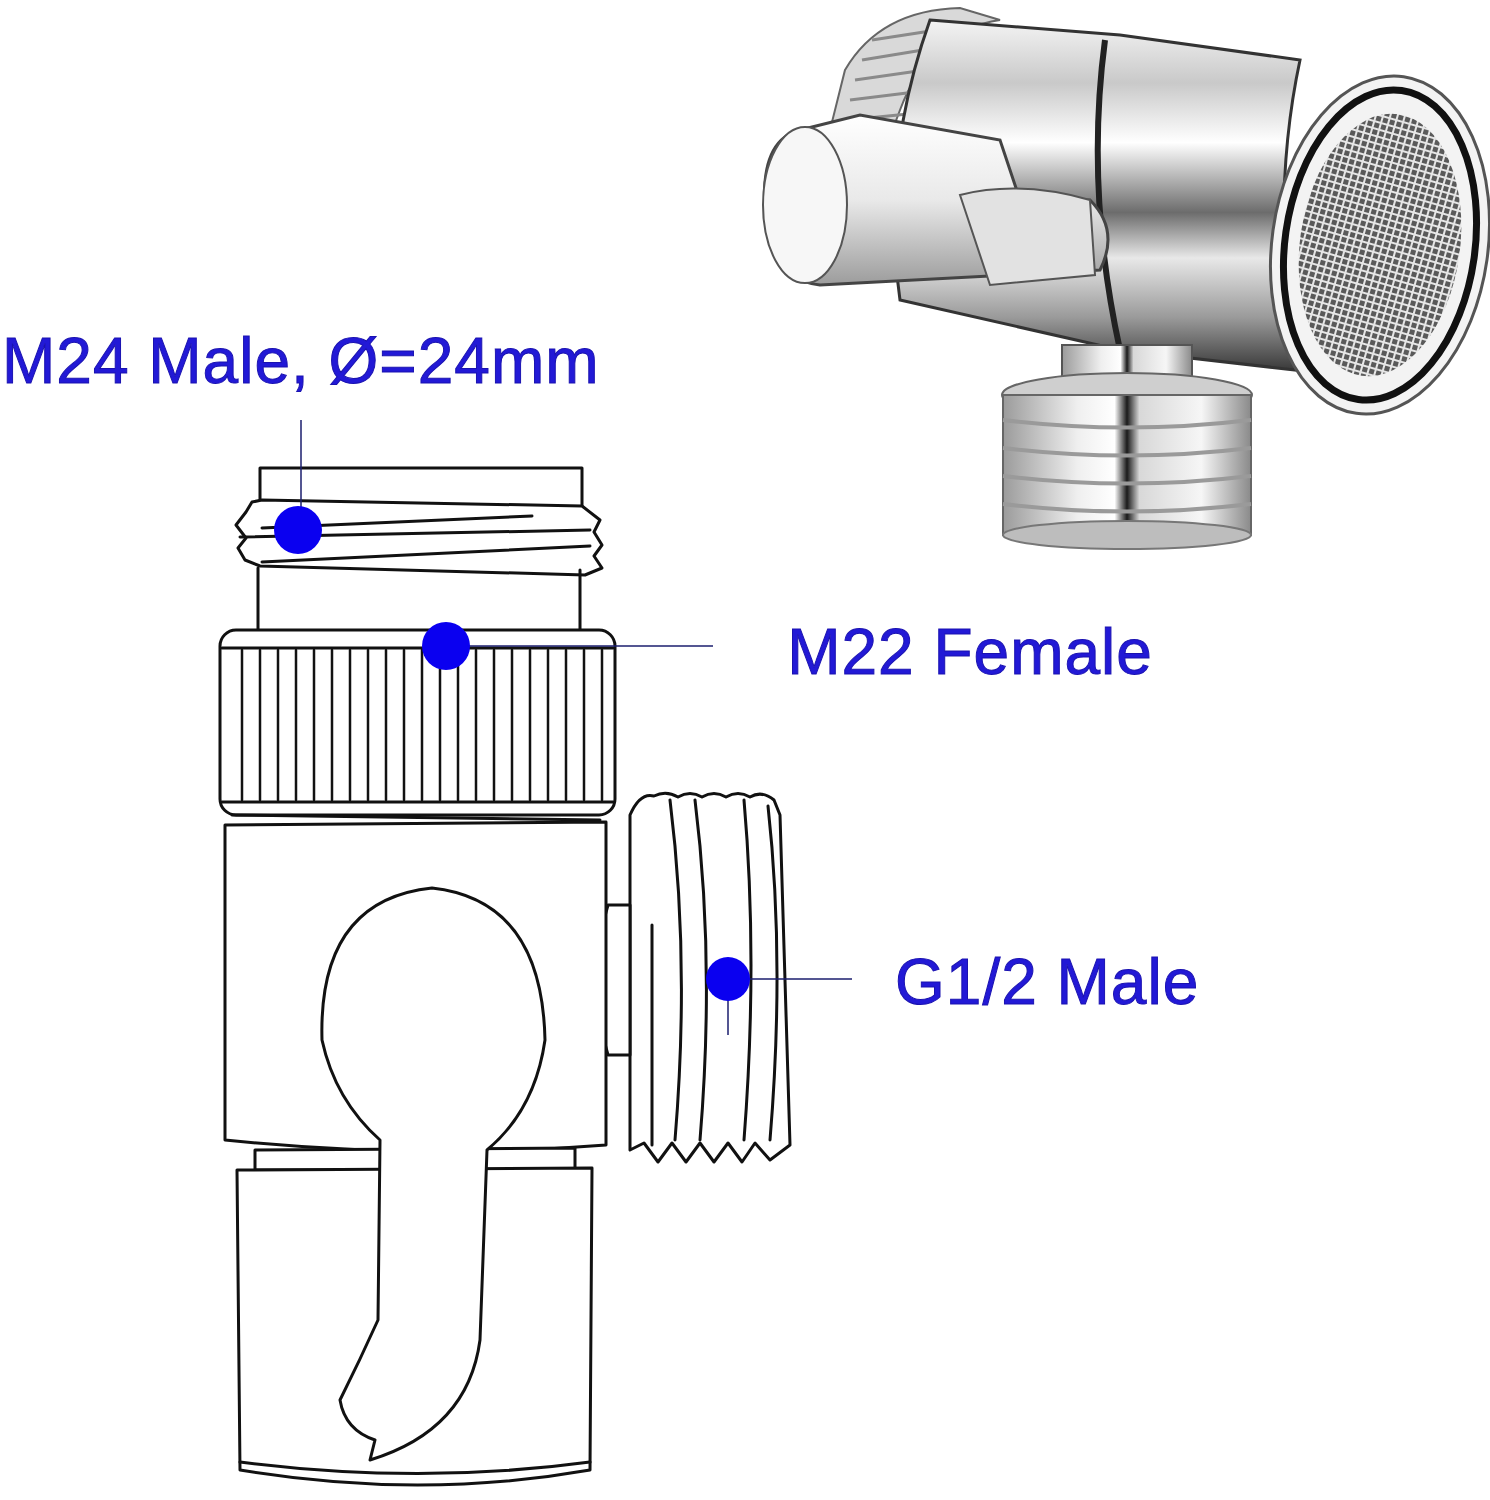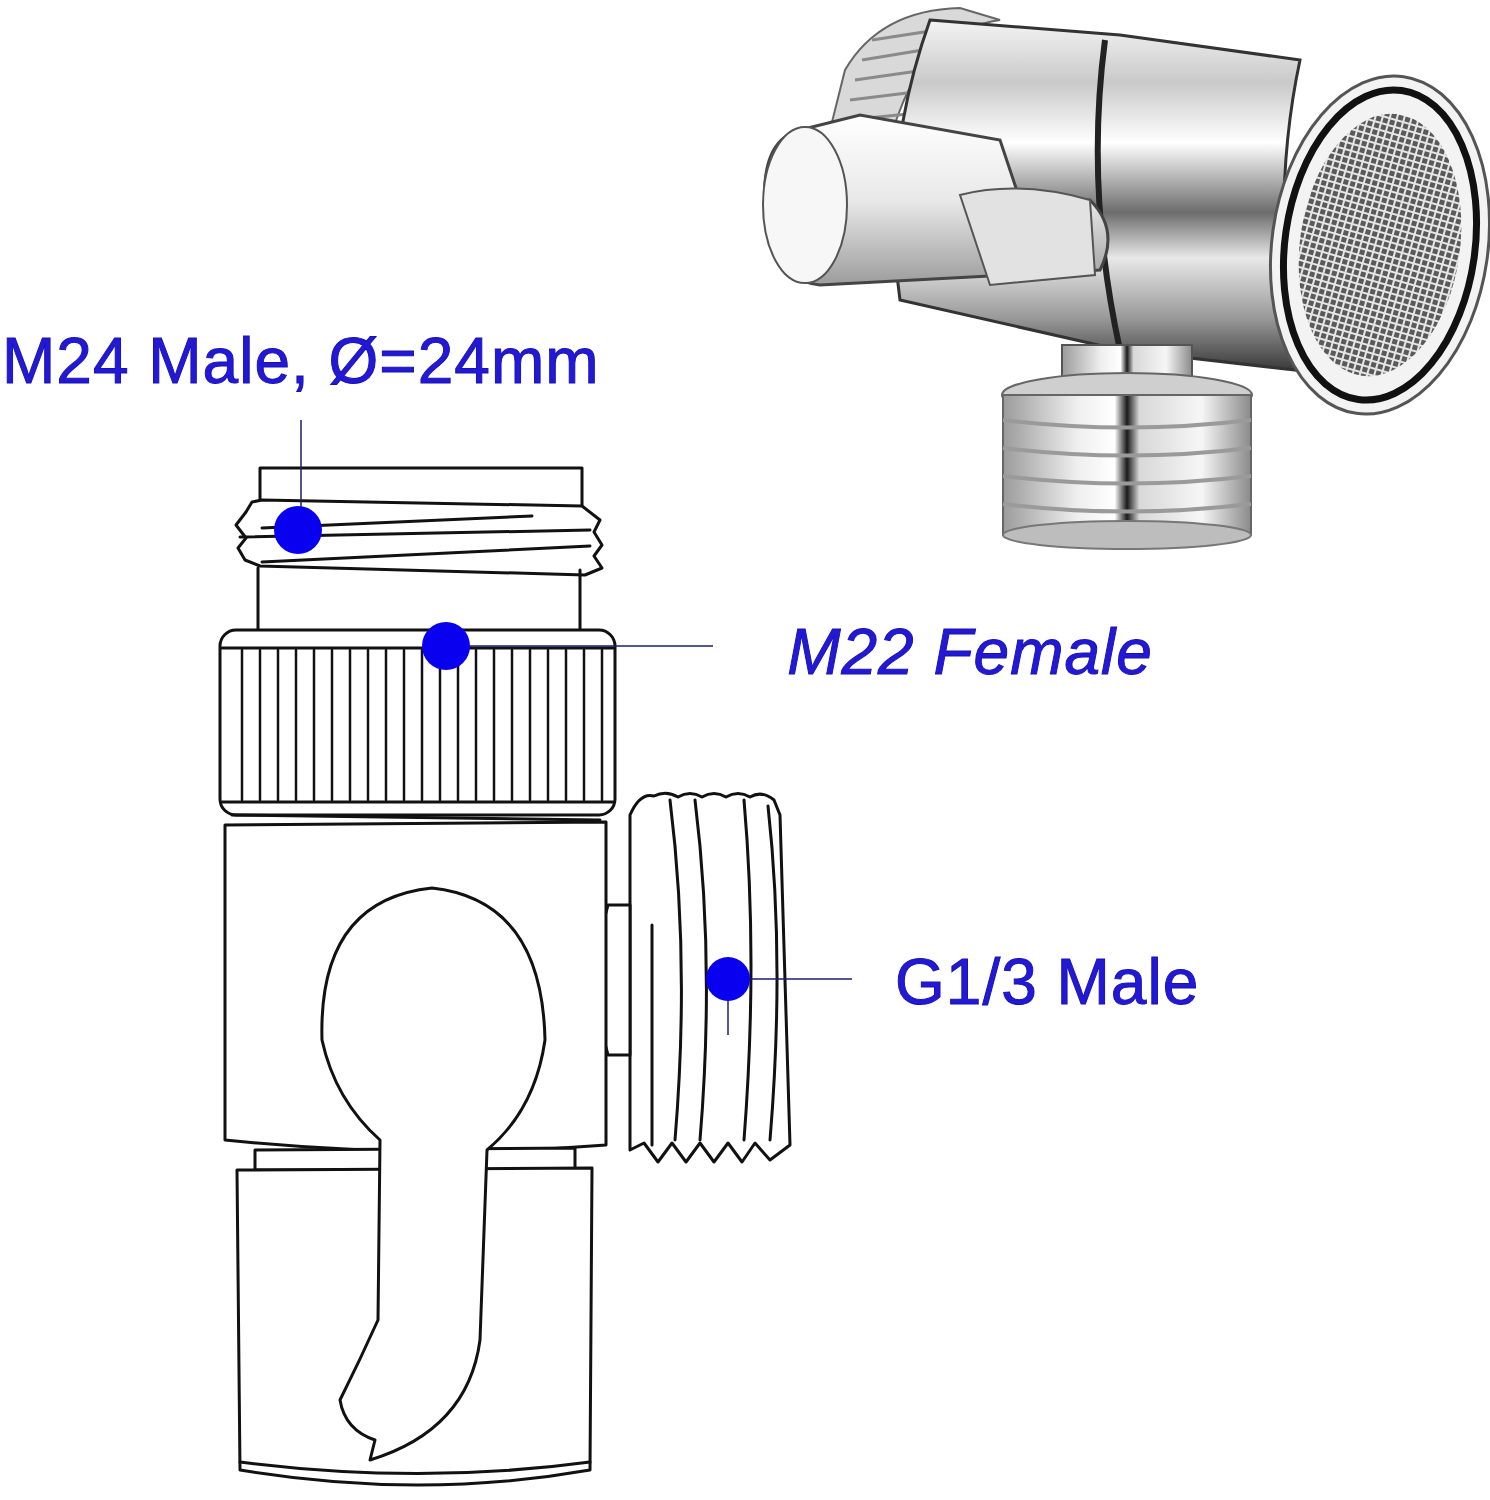--- a/index.html
+++ b/index.html
@@ -15,21 +15,21 @@
     .label {
       position: absolute;
       color: #2219d6;
       font-size: 64px;
       line-height: 1.2;
       letter-spacing: 1px;
       white-space: nowrap;
       -webkit-text-stroke: 1px #1a12b0;
     }
     .label-m24 { left: 2px; top: 323px; }
-    .label-m22 { left: 755px; top: 614px; text-align: center; width: 430px; font-style: italic; }
+    .label-m22 { left: 755px; top: 614px; text-align: center; width: 430px; }
     .label-m22 span { display: block; }
     .label-g12 { left: 895px; top: 944px; }
   </style>
 </head>
 <body>
 
 <div class="canvas">
 
   <svg class="layer" width="1490" height="1500" viewBox="0 0 1490 1500">
     <defs>
@@ -178,15 +178,15 @@
       <circle cx="298" cy="530" r="24"></circle>
       <circle cx="446" cy="646" r="24"></circle>
       <circle cx="728" cy="979" r="22"></circle>
     </g>
   </svg>
 
   <div class="label label-m24">M24 Male, Ø=24mm</div>
   <div class="label label-m22">
     <span>M22 Female</span>
   </div>
-  <div class="label label-g12">G1/3 Male</div>
+  <div class="label label-g12">G1/2 Male</div>
 
 </div>
 
 </body></html>

